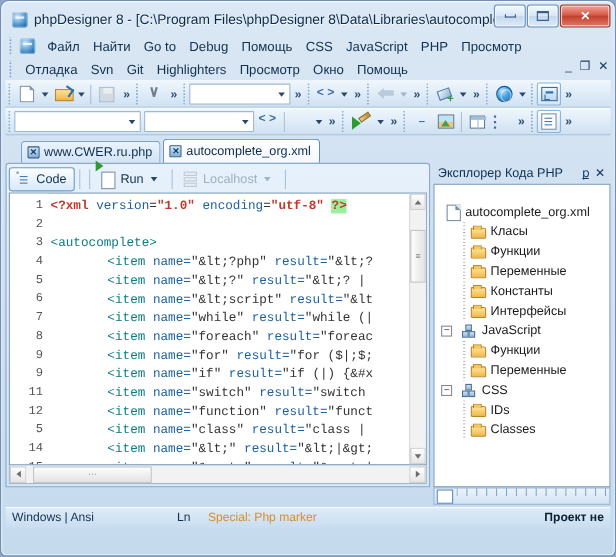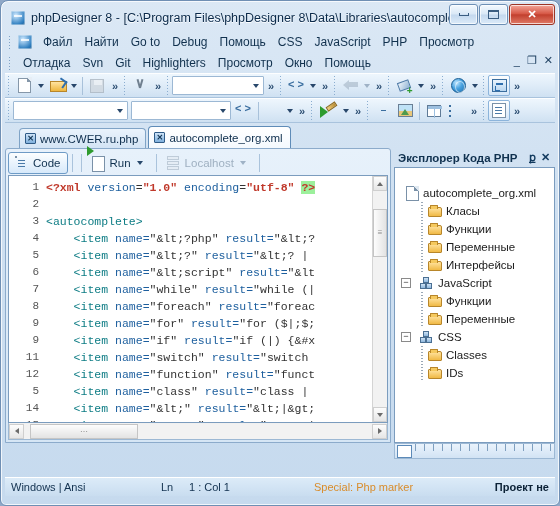--- a/index.html
+++ b/index.html
@@ -139,21 +139,21 @@
   .vsep { width:1px;height:18px;background:#aac3dc;margin:0 4px;flex:none;}
 
   
   #codewrap { flex:1; background:#fff; border:1px solid #7b9cbe; display:flex; position:relative; overflow:hidden; }
   #gutter { width:34px; flex:none; background:#fff; text-align:right; padding:3px 4px 0 0;
             font-family:"Liberation Mono", monospace; font-size:11px; color:#555; }
   #gutter div { height:17px; line-height:17px; }
   #codearea { flex:1; position:relative; overflow:hidden; padding:3px 0 0 3px;
               font-family:"Liberation Mono", monospace; font-size:11.5px; white-space:pre; }
   #codearea .ln { height:17px; line-height:17px; }
-  .c-tag   { color:#0d7c84; }
+  .c-tag   { color:#0d7c84;margin-left:24px; }
   .c-attr  { color:#1d5f9e; }
   .c-val   { color:#333; }
   .c-pi    { color:#c0392b; font-weight:bold; }
   .c-hl    { background:#9cf09c; }
   .c-root  { color:#0d7c84; }
 
   
   #vsb { width:15px; flex:none; background:#f0f0f0; border-left:1px solid #d4d4d4;
          display:flex; flex-direction:column; }
   .sbbtn { height:15px; display:flex;align-items:center;justify-content:center;
@@ -176,21 +176,21 @@
   .hsbbtn.l i { border-right:4px solid #6b6b6b; }
   .hsbbtn.r i { border-left:4px solid #6b6b6b; }
   #hsbtrack { flex:1; height:15px; position:relative; background:#f2f2f2; }
   #hsbthumb { position:absolute; left:6px; top:0; width:108px; height:15px;
               background:linear-gradient(180deg,#fdfdfd,#e3e3e3); border:1px solid #c5c5c5;
               display:flex;align-items:center;justify-content:center; color:#8d8d8d; font-size:8px;}
 
   
   #rightpanel { flex:1; margin-left:3px; display:flex; flex-direction:column; }
   #rphdr { height:19px; display:flex; align-items:center; padding:0 3px 0 4px;
-           font-size:11.5px; color:#10314f; font-weight:bold;justify-content:flex-end; }
+           font-size:11.5px; color:#10314f; font-weight:normal;justify-content:flex-end; }
   #rphdr .t { flex:1; white-space:nowrap; overflow:hidden; }
   #rphdr .ic { width:13px;height:14px;display:flex;align-items:center;justify-content:center;
                color:#123a5e; font-size:11px; }
   #rpbody { flex:1; background:#fff; border:1px solid #7b9cbe; overflow:hidden;
             padding:16px 0 0 6px; font-size:11.5px; color:#1a1a1a; }
   .trow { height:18px; display:flex; align-items:center; white-space:nowrap; }
   .tind { flex:none; }
   .tnode { width:10px;height:10px;flex:none;border:1px solid #8a8a8a;background:#fff;
            display:flex;align-items:center;justify-content:center; margin-right:3px;
            font-size:9px; line-height:8px; color:#333; font-family:"Liberation Mono",monospace;}
@@ -212,21 +212,21 @@
            background-image:linear-gradient(90deg,#7f9fbf 1px, transparent 1px);
            background-size:9px 7px; background-position:0 0; background-repeat:repeat-x; }
 
   
   #statusbar {
     height:19px; display:flex; align-items:center;
     font-size:11px; color:#12314f;
     background:linear-gradient(180deg,#dcebf8,#c9ddf0);
     border-top:1px solid #fff;
     padding:0 6px;
-    margin-top:18px;
+    margin-top:2px;
   }
   #statusbar .sseg { white-space:nowrap; }
   #statusbar .special { color:#d98c2b; }
   #statusbar .proj { font-weight:bold; color:#0b2136; position:relative; }
 
   
   .ic-page { position:absolute; inset:0; background:#fff; border:1px solid #7a91a8; }
   .ic-page:after { content:""; position:absolute; right:-1px; top:-1px; width:5px; height:5px;
                    background:linear-gradient(225deg,#dfe8f0 50%, #7a91a8 51%); }
   .ic-folder { position:absolute; left:0; top:1px; width:14px;height:10px;
@@ -621,20 +621,28 @@
               <span class="ic-folder"></span>
             </span>
             <span>Переменные</span>
           </div>
           <div class="trow">
             <span class="tind" style="width: 14px;"></span>
             <span class="tdot"></span>
             <span class="ticonfolder">
               <span class="ic-folder"></span>
             </span>
+            <span>Константы</span>
+          </div>
+          <div class="trow">
+            <span class="tind" style="width: 14px;"></span>
+            <span class="tdot"></span>
+            <span class="ticonfolder">
+              <span class="ic-folder"></span>
+            </span>
             <span>Интерфейсы</span>
           </div>
           <div class="trow">
             <span class="tnode">−</span>
             <span class="tdot" style="width: 6px;"></span>
             <span class="ticonpkg">
               <span class="ic-pkg">
                 <i></i>
                 <i></i>
                 <i></i>
@@ -669,43 +677,42 @@
               </span>
             </span>
             <span>CSS</span>
           </div>
           <div class="trow">
             <span class="tind" style="width: 14px;"></span>
             <span class="tdot"></span>
             <span class="ticonfolder">
               <span class="ic-folder"></span>
             </span>
+            <span>IDs</span>
+          </div>
+          <div class="trow">
+            <span class="tind" style="width: 14px;"></span>
+            <span class="tdot"></span>
+            <span class="ticonfolder">
+              <span class="ic-folder"></span>
+            </span>
             <span>Classes</span>
-          </div>
-          <div class="trow">
-            <span class="tind" style="width: 14px;"></span>
-            <span class="tdot"></span>
-            <span class="ticonfolder">
-              <span class="ic-folder"></span>
-            </span>
-            <span>IDs</span>
           </div>
         </div>
     </div>
   </div>
 
   <div id="bottomstrip">
     <div id="bsleft"></div>
     <div id="bsright">
       <div class="tickbox"></div>
       <div class="ticks"></div>
     </div>
   </div>
 
   <div id="statusbar">
     <span class="sseg" style="width:150px">Windows | Ansi</span>
     <span class="sseg" style="width:28px">Ln</span>
-    <span class="sseg" style="width:125px">1 : Col   1</span>
     <span class="sseg special" style="flex:1">Special: Php marker</span>
     <span class="sseg proj">Проект не</span>
   </div>
 
 </div>
 
 </body></html>

